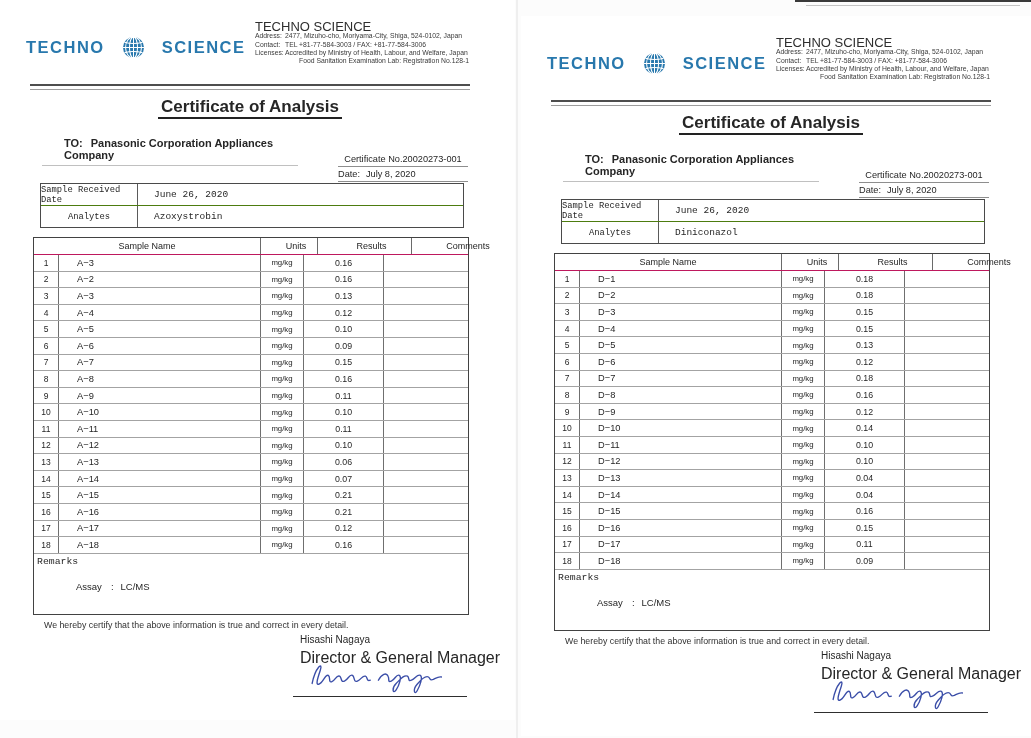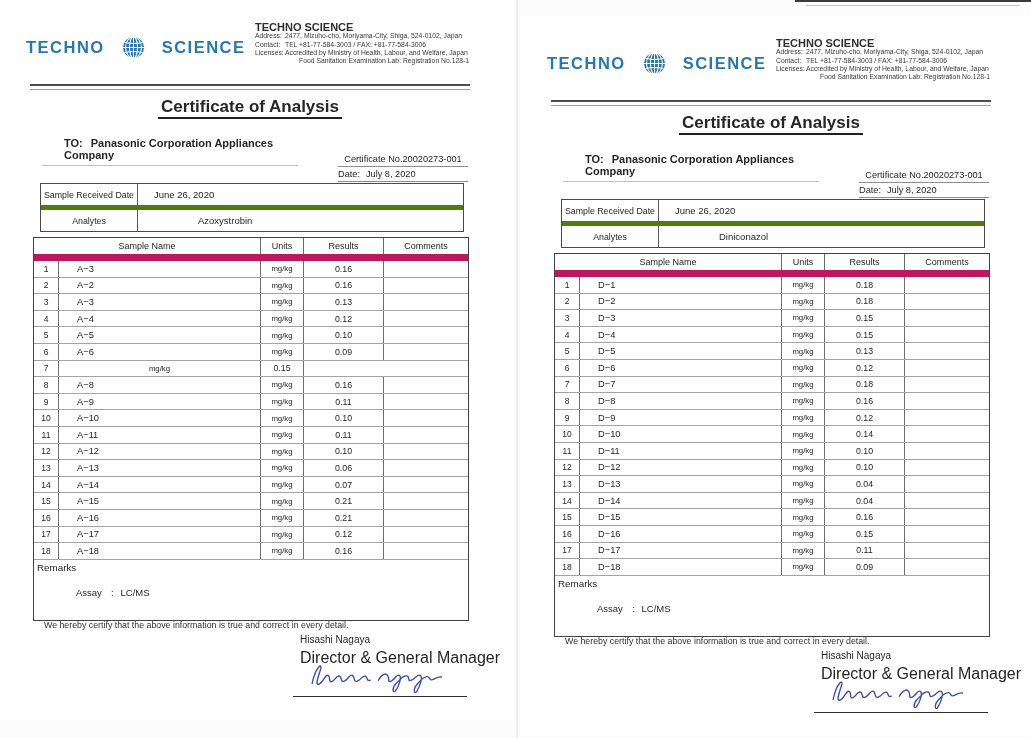--- a/index.html
+++ b/index.html
@@ -18,61 +18,61 @@
     background:rgba(235,120,120,.28);filter:blur(2px);transform:rotate(-4deg);}
   .scan-edge-dark{position:absolute;left:795px;top:0;width:236px;height:2px;background:#3a3a3a;}
   .scan-edge-faint{position:absolute;left:806px;top:5px;width:214px;height:1px;background:#c4c4c4;}
   .page-gap{position:absolute;left:516px;top:0;width:2px;height:738px;background:rgba(0,0,0,.05);}
 
   
   .logo{position:absolute;left:26px;top:36px;display:flex;align-items:center;gap:17px;}
   .logo-word{font-size:16.5px;font-weight:bold;letter-spacing:1.5px;color:#2878ad;}
   .globe{width:23px;height:23px;display:block;}
   .corp-info{position:absolute;left:255px;top:23px;width:216px;font-size:6.8px;line-height:8.3px;color:#3a3a3a;}
-  .corp-name{font-size:11px;font-weight:bold;margin-bottom:1px;color:#2e2e2e;}
+  .corp-name{font-size:13px;font-weight:normal;margin-bottom:1px;color:#2e2e2e;}
   .corp-line{display:flex;}
   .corp-label{width:30px;flex:none;}
   .corp-cont{padding-left:44px;}
   .header-rule{position:absolute;left:30px;top:84px;width:440px;height:3px;
     border-top:2.5px solid #4e4e4e;border-bottom:1px solid #9d9d9d;}
 
   .title{position:absolute;left:0;top:97px;width:500px;text-align:center;}
   .title span{font-size:17px;font-weight:bold;border-bottom:2px solid #222;padding:0 3px 1px 3px;}
 
   .to-line{position:absolute;left:42px;top:137px;width:256px;padding-left:22px;box-sizing:border-box;
     font-size:11px;font-weight:bold;border-bottom:1px solid #c0c0c0;padding-bottom:4px;}
   .to-line .to-label{margin-right:8px;}
 
   .cert-no{position:absolute;left:338px;top:154px;width:130px;font-size:9.2px;
     border-bottom:1px solid #8e8e8e;padding-bottom:2px;text-align:center;}
   .date-line{position:absolute;left:338px;top:169px;width:130px;font-size:9.2px;
     border-bottom:1px solid #8e8e8e;padding-bottom:2px;}
   .date-line .lbl{margin-right:6px;}
 
   
-  .info-table{position:absolute;left:40px;top:183px;width:422px;border:1.5px solid #4a4a4a;}
+  .info-table{position:absolute;left:40px;top:183px;width:422px;border:1.5px solid #4a4a4a;font-family:Liberation Mono, monospace;}
   .info-row{display:grid;grid-template-columns:97px 1fr;height:21px;}
-  .info-row + .info-row{border-top:5px solid #4d7c0f;gap:44px;}
+  .info-row + .info-row{border-top:1px solid #4d7c0f;}
   .info-label{display:flex;align-items:center;justify-content:center;font-size:8.8px;border-right:1px solid #5a5a5a;}
   .info-value{display:flex;align-items:center;padding-left:16px;font-size:9.5px;}
 
   
   .main-table{position:absolute;left:33px;top:237px;width:434px;border:1.5px solid #424242;}
-  .thead{display:grid;grid-template-columns:227px 43px 80px 84px;height:16px;border-bottom:7px solid #be185d;}
+  .thead{display:grid;grid-template-columns:227px 43px 80px 84px;height:16px;border-bottom:1px solid #be185d;gap:14px;}
   .thead .hcell{display:flex;align-items:center;justify-content:center;font-size:9px;}
   .thead .hcell:not(:last-child){border-right:1px solid #6a6a6a;}
   .trow{display:grid;grid-template-columns:25px 202px 43px 80px 84px;height:15.6px;border-bottom:1px solid #a3a3a3;}
   .cell{display:flex;align-items:center;justify-content:center;overflow:hidden;}
   .cell:not(:last-child){border-right:1px solid #6f6f6f;}
   .cell-no{font-size:8.5px;}
   .cell-sample{justify-content:flex-start;padding-left:18px;font-size:9.3px;}
   .cell-units{font-size:7.8px;}
   .cell-result{font-size:8.8px;}
   .remarks{position:relative;height:60px;}
-  .remarks-label{position:absolute;left:3px;top:2px;font-size:9.8px;}
+  .remarks-label{position:absolute;left:3px;top:2px;font-size:9.8px;font-family:Liberation Mono, monospace;}
   .assay-line{position:absolute;left:42px;top:27px;font-size:9.5px;}
   .assay-line .sep{margin:0 7px 0 9px;}
 
   .certify{position:absolute;left:44px;top:620px;font-size:8.8px;color:#303030;}
   .signer-name{position:absolute;left:300px;top:634px;font-size:10px;}
   .signer-title{position:absolute;left:300px;top:649px;font-size:16px;}
   .signature{position:absolute;left:292px;top:656px;width:176px;height:42px;}
   .sig-line{position:absolute;left:293px;top:696px;width:174px;border-top:1.5px solid #2e2e2e;}
 </style>
 </head>
@@ -188,20 +188,21 @@
         </div>
         <div class="trow">
           <div class="cell cell-no">6</div>
           <div class="cell cell-sample">A−6</div>
           <div class="cell cell-units">mg/kg</div>
           <div class="cell cell-result">0.09</div>
           <div class="cell cell-comment"></div>
         </div>
         <div class="trow">
           <div class="cell cell-no">7</div>
+          <div class="cell cell-sample">A−7</div>
           <div class="cell cell-units">mg/kg</div>
           <div class="cell cell-result">0.15</div>
           <div class="cell cell-comment"></div>
         </div>
         <div class="trow">
           <div class="cell cell-no">8</div>
           <div class="cell cell-sample">A−8</div>
           <div class="cell cell-units">mg/kg</div>
           <div class="cell cell-result">0.16</div>
           <div class="cell cell-comment"></div>

